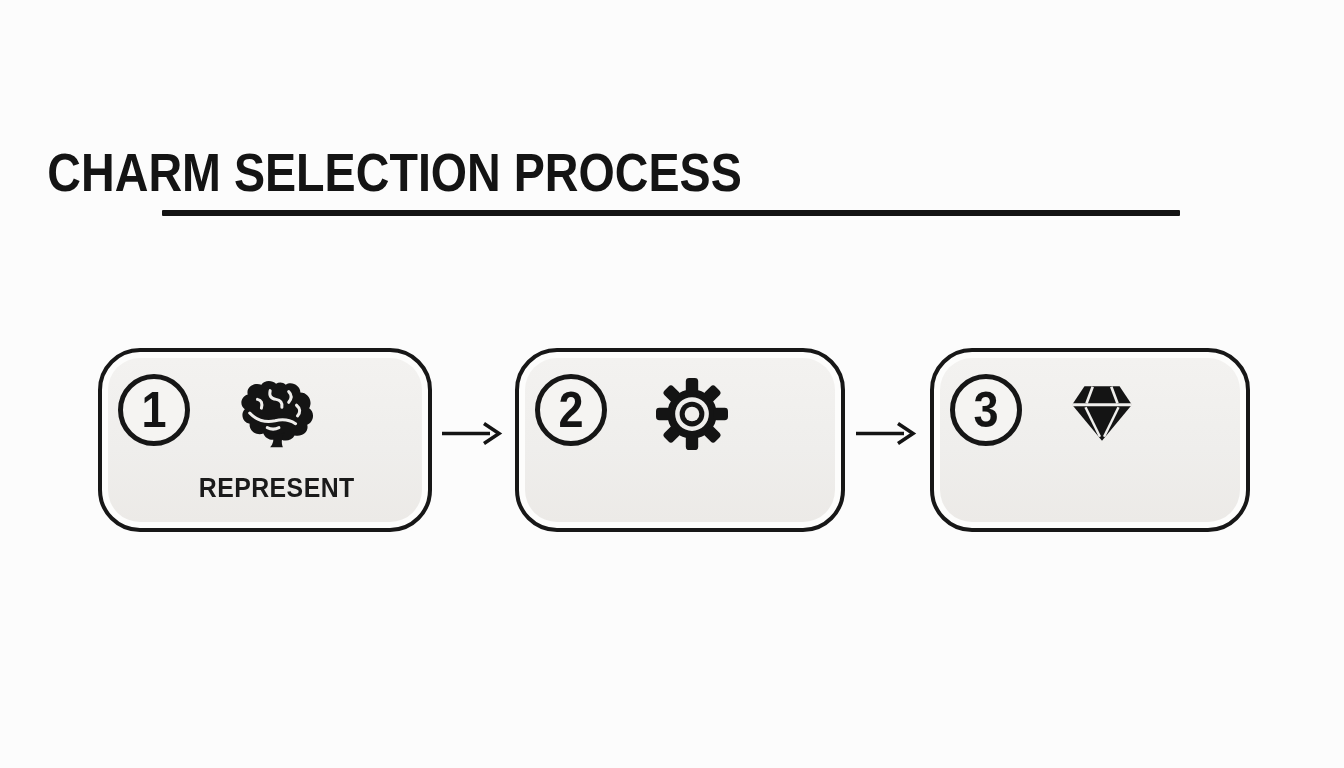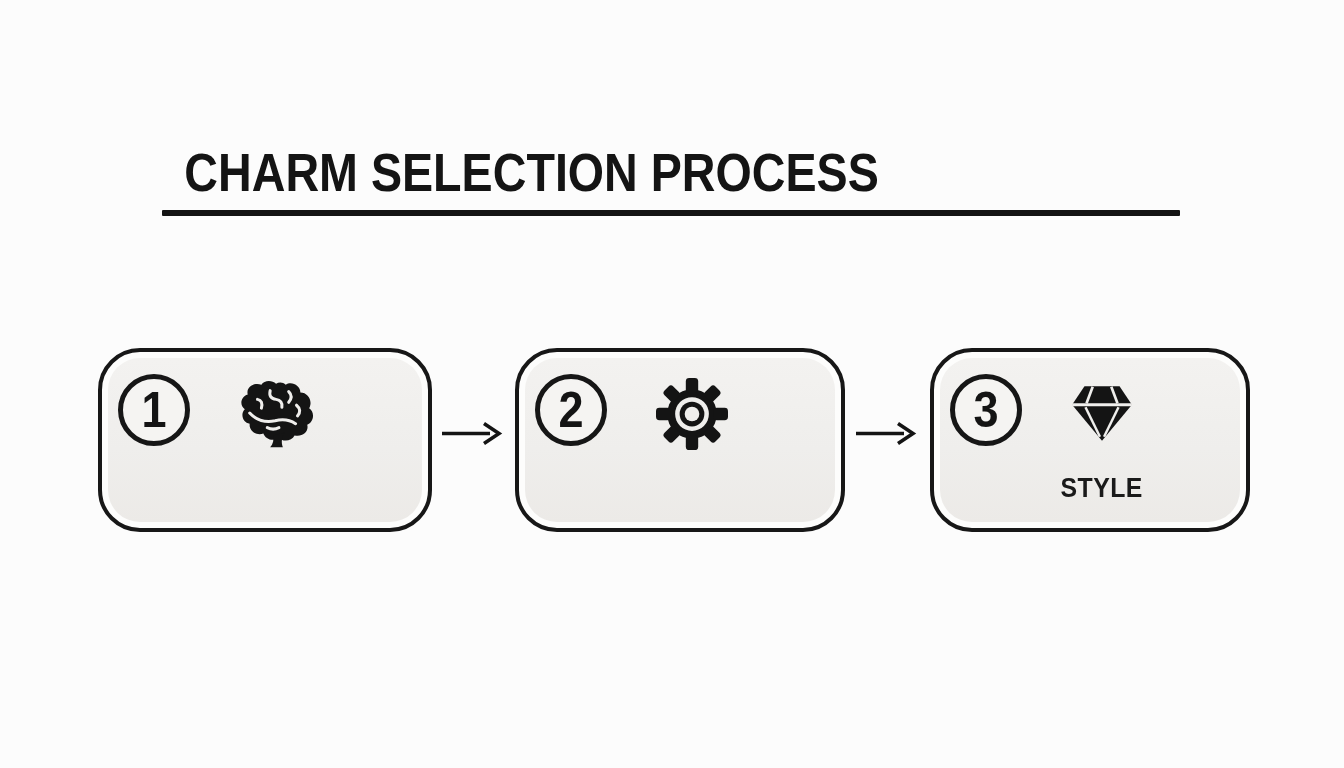--- a/index.html
+++ b/index.html
@@ -4,21 +4,21 @@
 <style>
   html,body{margin:0;padding:0;}
   body{
     width:1344px;height:768px;position:relative;overflow:hidden;
     background:#fcfcfc;
     font-family:"Liberation Sans", sans-serif;
     color:#161514;
   }
   
   .title-wrap{
-    position:absolute;left:0;top:142px;width:1064px;text-align:center;
+    position:absolute;left:0;top:142px;width:1064px;
   }
   .title-wrap h1{
     margin:0;display:inline-block;
     font-size:53px;font-weight:700;letter-spacing:0px;
     transform:scaleX(0.88);transform-origin:center;
     white-space:nowrap;color:#141414;
   }
   .title-rule{
     position:absolute;left:162px;top:210px;width:1018px;height:6px;
     background:#141414;border-radius:1px;
@@ -85,20 +85,23 @@
       <g fill="none" stroke="#efeeec" stroke-width="3.1" stroke-linecap="round">
         <path d="M20 22 Q26 23 24 31"></path>
         <path d="M33 13 Q31 21 39 22 Q46 23 45 30"></path>
         <path d="M52 14 Q57 19 52 25"></path>
         <path d="M60 28 Q66 33 61 39"></path>
         <path d="M12 36 Q22 47 38 44 Q50 41 59 47"></path>
         <path d="M30 51 Q36 54 42 51"></path>
       </g>
     </svg>
   </div>
+  <div class="step-label">
+    <span>REPRESENT</span>
+  </div>
 </div>
 
 <div class="flow-arrow a1">
   <svg width="62" height="27" viewBox="0 0 62 27">
     <path d="M1 13.5 H49" stroke="#141414" stroke-width="3.6" fill="none"></path>
     <path d="M43 3.5 L58 13.5 L43 23.5" stroke="#141414" stroke-width="3.6" fill="none" stroke-linejoin="miter"></path>
   </svg>
 </div>
 
 <div class="step-box b2">
@@ -143,16 +146,13 @@
       <path d="M15 2 H49 L61 20 L32 55 L3 20 Z" fill="#141414"></path>
       <g stroke="#efeeec" fill="none">
         <path d="M3 20 H61" stroke-width="3"></path>
         <path d="M23 2.5 L17 18.5" stroke-width="2.6"></path>
         <path d="M41 2.5 L47 18.5" stroke-width="2.6"></path>
         <path d="M16 22.5 L30 51" stroke-width="2.4"></path>
         <path d="M48 22.5 L34 51" stroke-width="2.4"></path>
       </g>
     </svg>
   </div>
-  <div class="step-label">
-    <span>STYLE</span>
-  </div>
 </div>
 
 </body></html>

